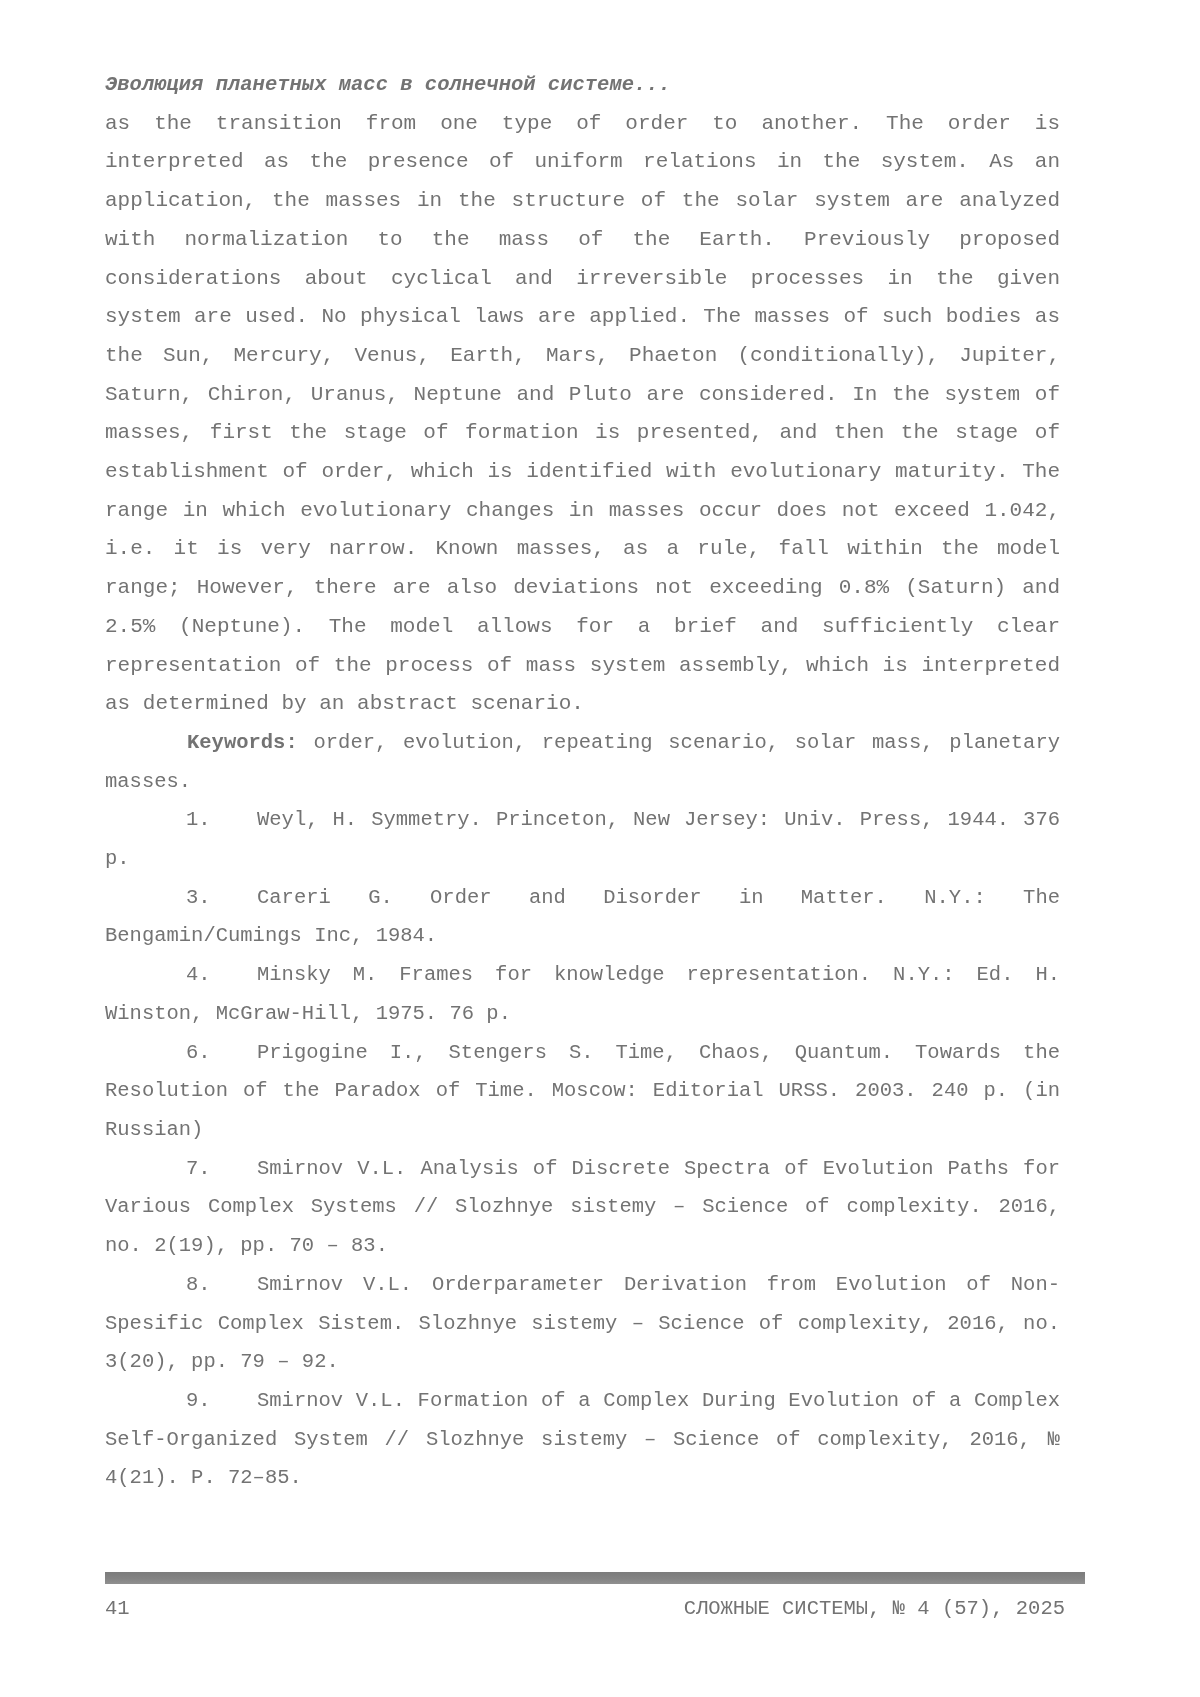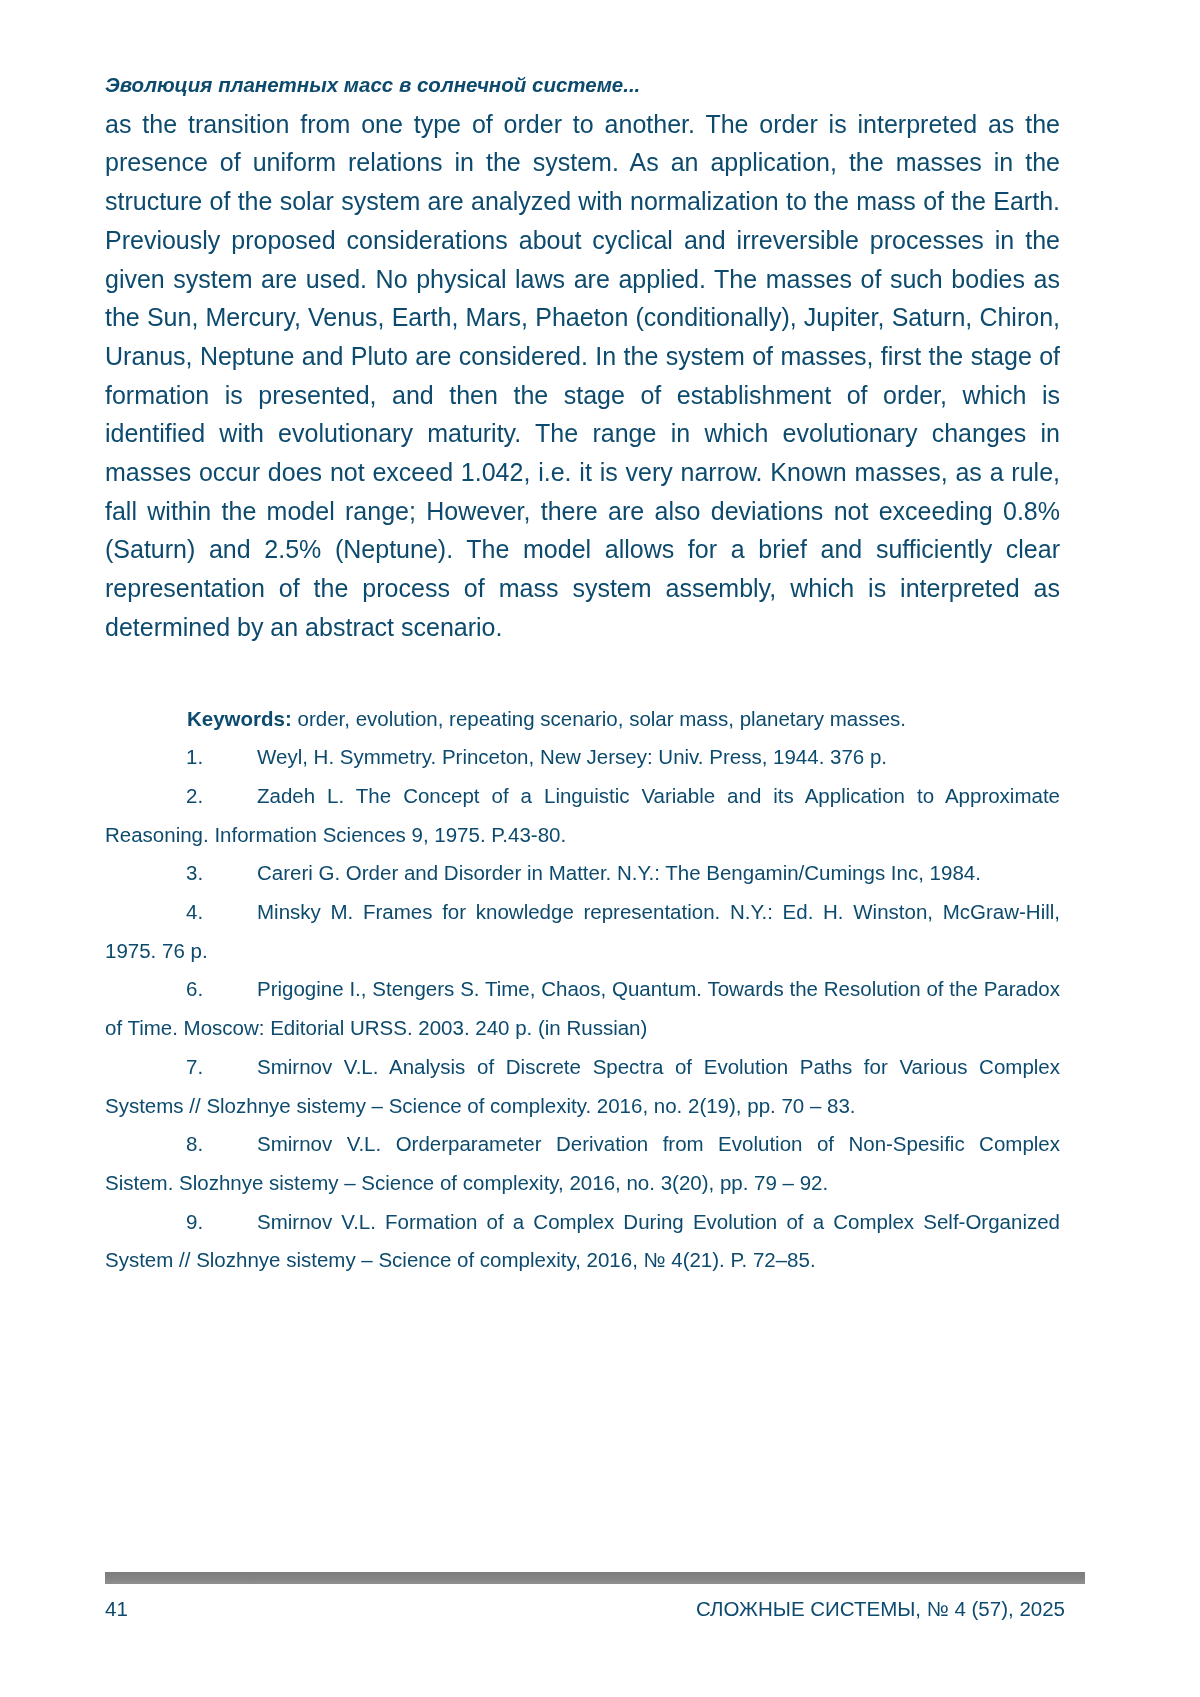--- a/index.html
+++ b/index.html
@@ -1,47 +1,46 @@
 <!DOCTYPE html>
 <html><head>
 <meta charset="utf-8">
 <style>
   html, body { margin: 0; padding: 0; background: #ffffff; }
   .page {
     position: relative;
     width: 1200px;
     height: 1697px;
     background: #ffffff;
-    color: #0c4a6e;
-    font-family: Liberation Sans, sans-serif;
+    color: #737373;
+    font-family: Liberation Mono, monospace;
     overflow: hidden;
   }
   .content {
     position: absolute;
     left: 105px;
     top: 66px;
     width: 955px;
   }
   p { margin: 0; }
   .running-head {
     font-size: 20.5px;
     line-height: 38.7px;
     font-weight: bold;
     font-style: italic;
   }
   .abstract {
-    font-size: 25px;
+    font-size: 21px;
     line-height: 38.7px;
     text-align: justify;
   }
   .keywords {
     font-size: 20.5px;
     line-height: 38.7px;
     text-indent: 82px;
-    margin-top: 53px;
     text-align: justify;
   }
   .ref-title {
     font-size: 20.5px;
     line-height: 38.7px;
     font-weight: bold;
     text-align: center;
     text-indent: 82px;  
     margin: 43px 0 0 0;
   }
@@ -83,21 +82,20 @@
 
     <p class="running-head">Эволюция планетных масс в солнечной системе...</p>
 
     <p class="abstract">as the transition from one type of order to another. The order is interpreted as the presence of uniform relations in the system. As an application, the masses in the structure of the solar system are analyzed with normalization to the mass of the Earth. Previously proposed considerations about cyclical and irreversible processes in the given system are used. No physical laws are applied. The masses of such bodies as the Sun, Mercury, Venus, Earth, Mars, Phaeton (conditionally), Jupiter, Saturn, Chiron, Uranus, Neptune and Pluto are considered. In the system of masses, first the stage of formation is presented, and then the stage of establishment of order, which is identified with evolutionary maturity. The range in which evolutionary changes in masses occur does not exceed 1.042, i.e. it is very narrow. Known masses, as a rule, fall within the model range; However, there are also deviations not exceeding 0.8% (Saturn) and 2.5% (Neptune). The model allows for a brief and sufficiently clear representation of the process of mass system assembly, which is interpreted as determined by an abstract scenario.</p>
 
     <p class="keywords"><b>Keywords:</b> <span>order, evolution, repeating scenario, solar mass, planetary masses.</span></p>
 
 
     <p class="ref"><span class="num">1.</span><span>Weyl, H. Symmetry. Princeton, New Jersey: Univ. Press, 1944. 376 p.</span></p>
 
-    <p class="ref"><span class="num">2.</span><span>Zadeh L. The Concept of a Linguistic Variable and its Application to Approximate Reasoning. Information Sciences 9, 1975. P.43-80.</span></p>
 
     <p class="ref"><span class="num">3.</span><span>Careri G. Order and Disorder in Matter. N.Y.: The Bengamin/Cumings Inc, 1984.</span></p>
 
     <p class="ref"><span class="num">4.</span><span>Minsky M. Frames for knowledge representation. N.Y.: Ed. H. Winston, McGraw-Hill, 1975. 76 p.</span></p>
 
 
     <p class="ref"><span class="num">6.</span><span>Prigogine I., Stengers S. Time, Chaos, Quantum. Towards the Resolution of the Paradox of Time. Moscow: Editorial URSS. 2003. 240 p. (in Russian)</span></p>
 
     <p class="ref"><span class="num">7.</span><span>Smirnov V.L. Analysis of Discrete Spectra of Evolution Paths for Various Complex Systems // Slozhnye sistemy – Science of complexity. 2016, no. 2(19), pp. 70 – 83.</span></p>
 

